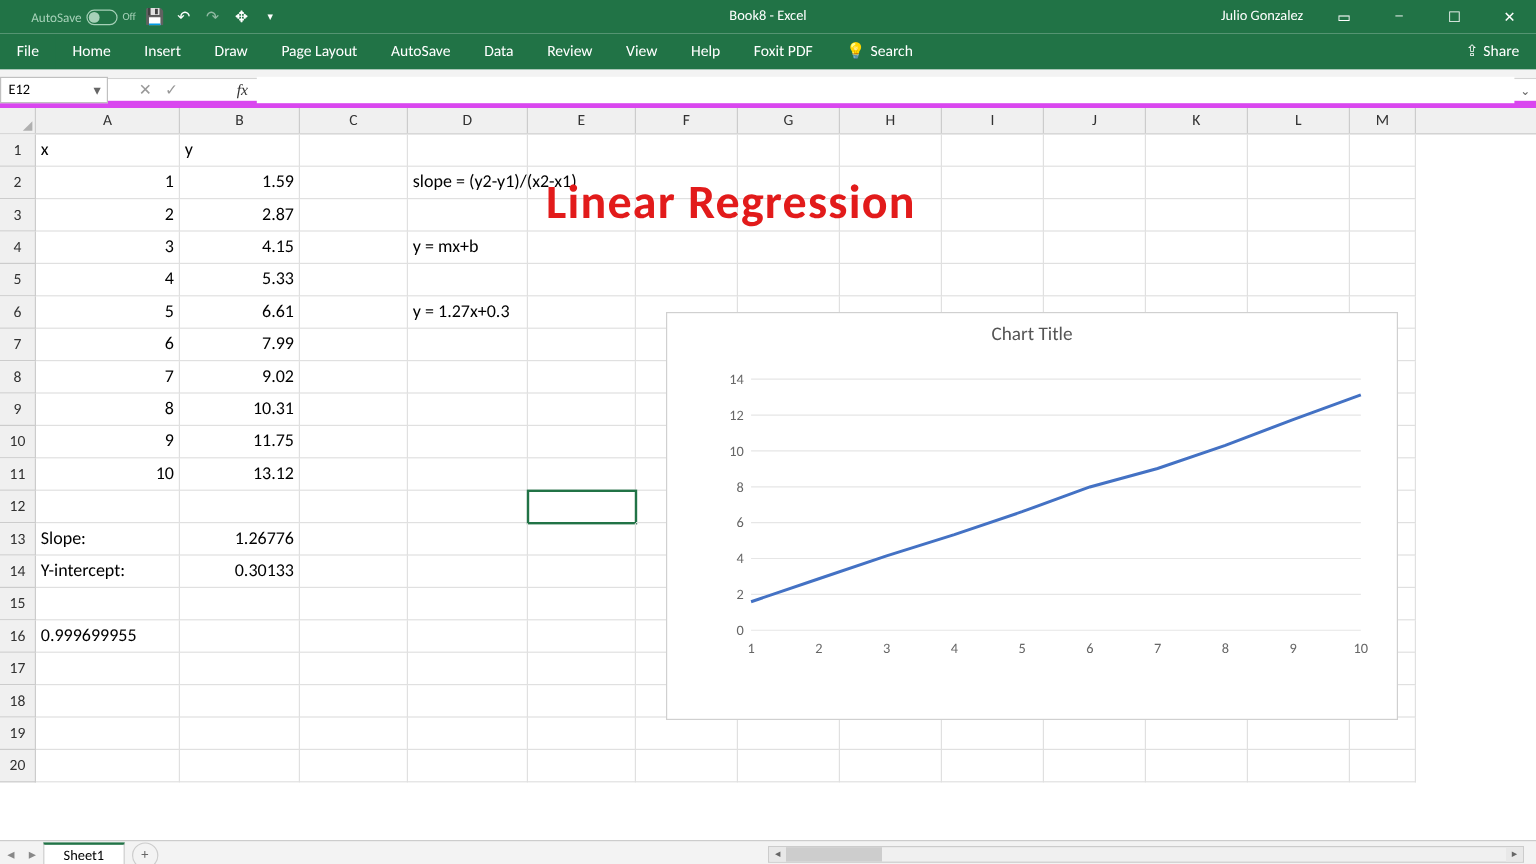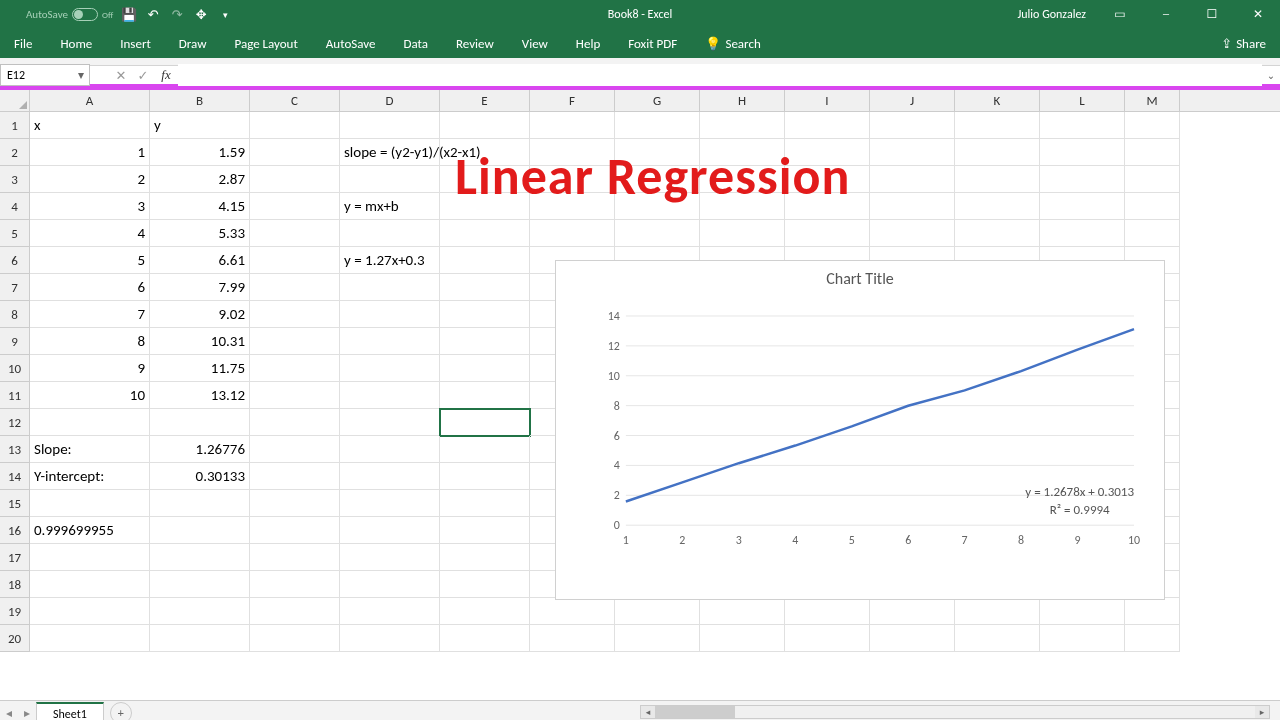--- a/index.html
+++ b/index.html
@@ -25,21 +25,21 @@
 
 
 .ribbon-strip { height: 8px; background:#f3f3f3; border-bottom:1px solid #d4d4d4; }
 
 
 .fbar { height: 24px; display:flex; align-items:center; border-bottom:6px solid #d946ef; background:#fff; }
 .namebox { width: 90px; height:22px; border:1px solid #c0c0c0; font-size:12px; padding-left:6px; display:flex; align-items:center; background:#fff; }
 .namebox-dd { width:16px; text-align:center; color:#666; }
 .fbar-gap { width:20px; }
 .fbar-btn { width:22px; text-align:center; color:#999; font-size:13px; }
-.fx { font-style:italic; font-family: "Cambria Math", serif; color:#333; font-size:13px; width:24px; text-align:center; }
+.fx { font-style:italic; font-family: "Cambria Math", serif; color:#333; font-size:13px; width:24px; text-align:center;margin-left:36px; }
 .formula-input { flex:1; height:22px; border:none; outline:none; font-size:13px; padding-left:4px; }
 .fbar-expand { width:18px; text-align:center; color:#666; font-size:10px; }
 
 
 .grid-area { position:relative; height: 610px; overflow:hidden; }
 .colheaders { display:flex; height:22px; background:#f0f0f0; border-bottom:1px solid #ccc; }
 .corner { width:30px; border-right:1px solid #ccc; background:#f0f0f0; position:relative; }
 .corner::after { content:""; position:absolute; right:2px; bottom:2px; border-left:8px solid transparent; border-bottom:8px solid #b0b0b0; }
 .colh { border-right:1px solid #ccc; text-align:center; font-size:13px; color:#333; line-height:22px; background:#f0f0f0; }
 .rows { position:relative; }
@@ -47,21 +47,21 @@
 .rowh { width:30px; border-right:1px solid #ccc; border-bottom:1px solid #ccc; background:#f0f0f0; text-align:center; font-size:13px; line-height:27px; color:#333; }
 .cell { border-right:1px solid #e0e0e0; border-bottom:1px solid #e0e0e0; font-size:15px; padding:0 4px; line-height:27px; overflow:hidden; white-space:nowrap; }
 .cell.r { text-align:right; }
 .cell.l { text-align:left; }
 .cell.sel { outline:2px solid #217346; outline-offset:-1px; }
 
 
 .cA{width:120px}.cB{width:100px}.cC{width:90px}.cD{width:100px}.cE{width:90px}.cF{width:85px}.cG{width:85px}.cH{width:85px}.cI{width:85px}.cJ{width:85px}.cK{width:85px}.cL{width:85px}.cM{width:55px}
 
 
-.overlay-title { position:absolute; left:455px; top:54px; font-size:52px; font-weight:bold; color:#e21b1b; letter-spacing:1px; pointer-events:none; font-family: Calibri, Arial, sans-serif; }
+.overlay-title { position:absolute; left:455px; top:54px; font-size:40px; font-weight:bold; color:#e21b1b; letter-spacing:1px; pointer-events:none; font-family: Calibri, Arial, sans-serif; }
 
 
 .chart { position:absolute; left:555px; top:170px; width:610px; height:340px; background:#fff; border:1px solid #d0d0d0; }
 .chart-title { text-align:center; font-size:16px; color:#555; padding-top:8px; font-family: Calibri, Arial, sans-serif; }
 .plot { position:absolute; left:40px; top:50px; right:20px; bottom:50px; }
 .eq-label { position:absolute; right:30px; bottom:80px; font-size:13px; color:#555; text-align:center; line-height:1.4; }
 
 
 .sheettabs { height:24px; border-top:1px solid #ccc; display:flex; align-items:center; background:#f3f3f3; font-size:12px; position:relative; }
 .sheettabs .navbtn { width:18px; text-align:center; color:#888; }
@@ -501,24 +501,20 @@
         <text x="200" y="234" text-anchor="middle" font-size="12" fill="#666">4</text>
         <text x="256.66666666666663" y="234" text-anchor="middle" font-size="12" fill="#666">5</text>
         <text x="313.33333333333337" y="234" text-anchor="middle" font-size="12" fill="#666">6</text>
         <text x="370" y="234" text-anchor="middle" font-size="12" fill="#666">7</text>
         <text x="426.6666666666667" y="234" text-anchor="middle" font-size="12" fill="#666">8</text>
         <text x="483.3333333333333" y="234" text-anchor="middle" font-size="12" fill="#666">9</text>
         <text x="540" y="234" text-anchor="middle" font-size="12" fill="#666">10</text>
         <path d="M30 191.15 L86.66666666666666 171.95 L143.33333333333331 152.75 L200 135.04999999999998 L256.66666666666663 115.85 L313.33333333333337 95.14999999999999 L370 79.7 L426.6666666666667 60.35 L483.3333333333333 38.75 L540 18.200000000000017" fill="none" stroke="#4472c4" stroke-width="2.5"></path>
         <path d="M30 191.15 L86.66666666666666 171.95 L143.33333333333331 152.75 L200 135.04999999999998 L256.66666666666663 115.85 L313.33333333333337 95.14999999999999 L370 79.7 L426.6666666666667 60.35 L483.3333333333333 38.75 L540 18.200000000000017" fill="none" stroke="#4472c4" stroke-width="1" stroke-dasharray="2,2" opacity="0.7"></path>
       </svg>
-    <div class="eq-label">
-      <div>y = 1.2678x + 0.3013</div>
-      <div>R² = 0.9994</div>
-    </div>
   </div>
 </div>
 
 <div class="sheettabs">
   <span class="navbtn">◂</span>
   <span class="navbtn">▸</span>
   <div class="sheet-tab">Sheet1</div>
   <div class="add-sheet">+</div>
   <div class="hscroll">
     <div class="arr l">◂</div>

